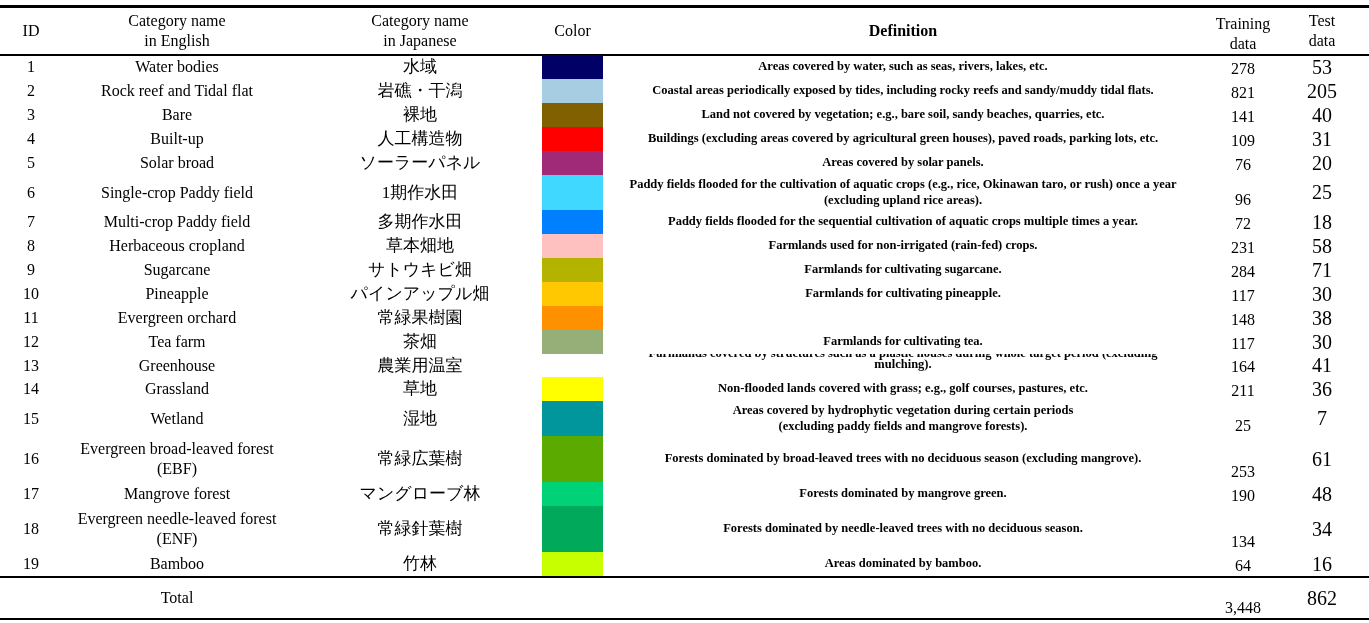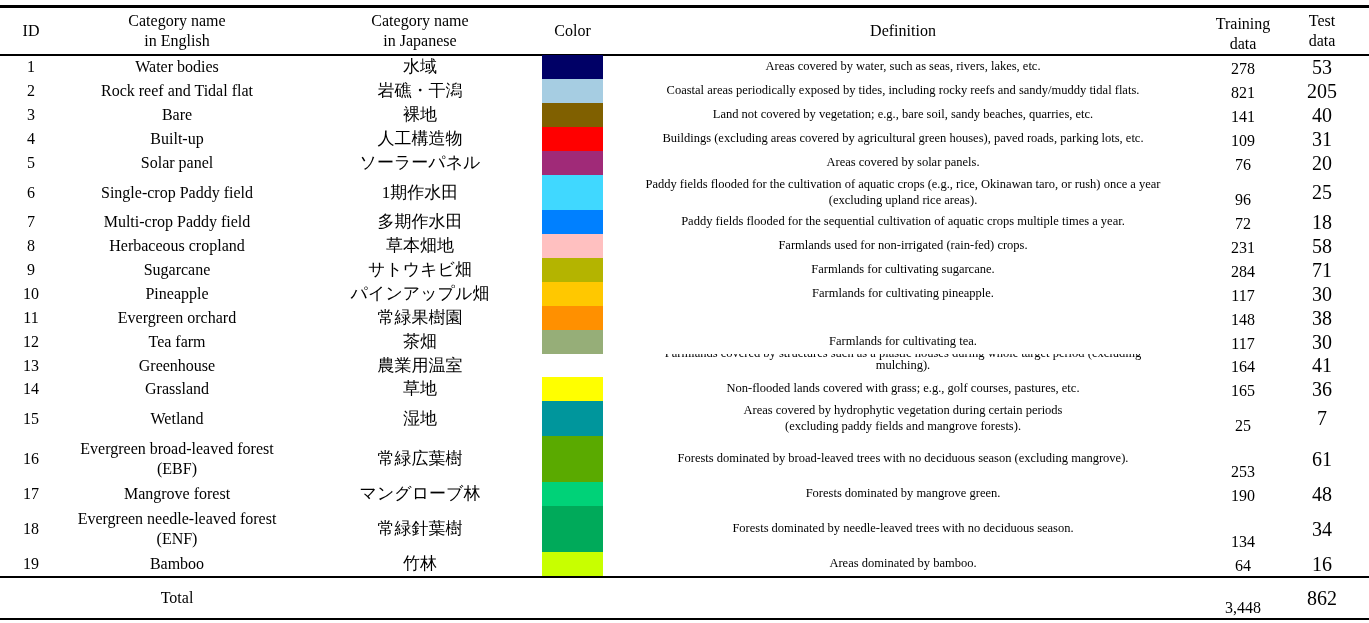--- a/index.html
+++ b/index.html
@@ -7,27 +7,27 @@
            font-family: "Liberation Serif", "DejaVu Serif", serif; color: #000; }
     .tbl { position: absolute; left: 0; top: 0; width: 1369px; }
     .rule { position: absolute; left: 0; width: 1369px; background: #000; }
     .row { position: absolute; left: 0; width: 1369px; }
     .cell { position: absolute; top: 0; height: 100%; display: flex; align-items: center;
             justify-content: center; text-align: center; line-height: 1.25; }
     .c-id { left: 10px; width: 42px; font-size: 16px; }
     .c-en { left: 52px; width: 250px; font-size: 16px; }
     .c-jp { left: 320px; width: 200px; font-size: 17px; font-family: Liberation Serif, serif; font-weight: 300; }
     .c-color { left: 542px; width: 61px; }
-    .c-def { left: 606px; width: 594px; font-size: 12.5px; }
+    .c-def { left: 606px; width: 594px; font-size: 12.5px; font-weight: bold; }
     .c-train { left: 1200px; width: 86px; font-size: 16px; align-items: flex-end; }
     .c-test { left: 1286px; width: 72px; font-size: 20px; }
     .hdr .cell { font-size: 16px; }
     .hdr .c-jp { font-family: "Liberation Serif", serif; font-weight: normal; font-size: 16px; }
     .swatch { position: absolute; left: 0; top: 0; width: 61px; height: 100%; }
-    .clip { overflow: hidden; align-items: center; }
+    .clip { overflow: hidden; align-items: flex-end; }
     .clip span { display: block; margin-top: -4px; }
   </style>
 </head>
 <body>
 
 <div class="tbl">
 
   <div class="rule" style="top:5px;height:3px;"></div>
 
   <div class="row hdr" style="top:8px;height:46px;">
@@ -105,21 +105,21 @@
     <div class="cell c-color">
         <div class="swatch" style="background:#ff0000"></div>
       </div>
     <div class="cell c-def">Buildings (excluding areas covered by agricultural green houses), paved roads, parking lots, etc.</div>
     <div class="cell c-train">109</div>
     <div class="cell c-test">31</div>
   </div>
 
   <div class="row" style="top:151px;height:24px;">
     <div class="cell c-id">5</div>
-    <div class="cell c-en">Solar panel</div>
+    <div class="cell c-en">Solar broad</div>
     <div class="cell c-jp">ソーラーパネル</div>
     <div class="cell c-color">
         <div class="swatch" style="background:#a02a78"></div>
       </div>
     <div class="cell c-def">Areas covered by solar panels.</div>
     <div class="cell c-train">76</div>
     <div class="cell c-test">20</div>
   </div>
 
   <div class="row" style="top:175px;height:35px;">
@@ -228,21 +228,21 @@
   </div>
 
   <div class="row" style="top:377px;height:24px;">
     <div class="cell c-id">14</div>
     <div class="cell c-en">Grassland</div>
     <div class="cell c-jp">草地</div>
     <div class="cell c-color">
         <div class="swatch" style="background:#ffff00"></div>
       </div>
     <div class="cell c-def">Non-flooded lands covered with grass; e.g., golf courses, pastures, etc.</div>
-    <div class="cell c-train">165</div>
+    <div class="cell c-train">211</div>
     <div class="cell c-test">36</div>
   </div>
 
   <div class="row" style="top:401px;height:35px;">
     <div class="cell c-id">15</div>
     <div class="cell c-en">Wetland</div>
     <div class="cell c-jp">湿地</div>
     <div class="cell c-color">
         <div class="swatch" style="background:#00969c"></div>
       </div>

